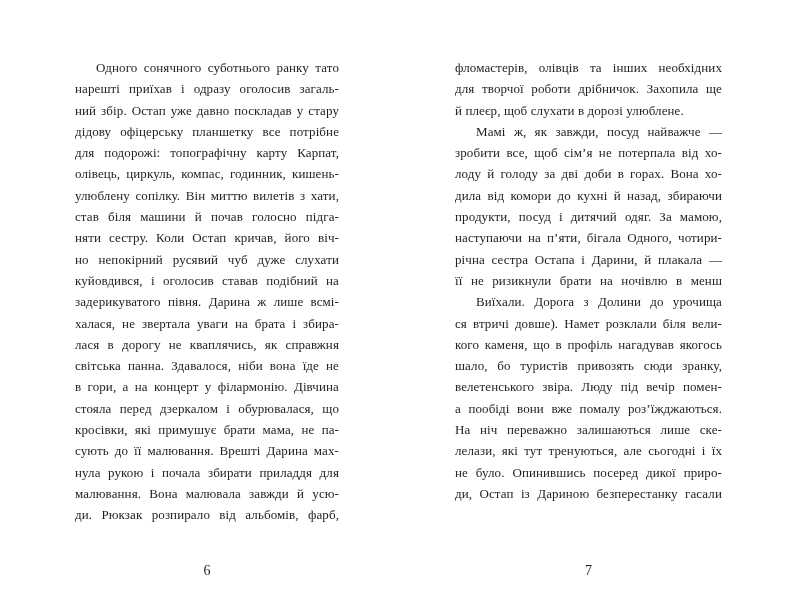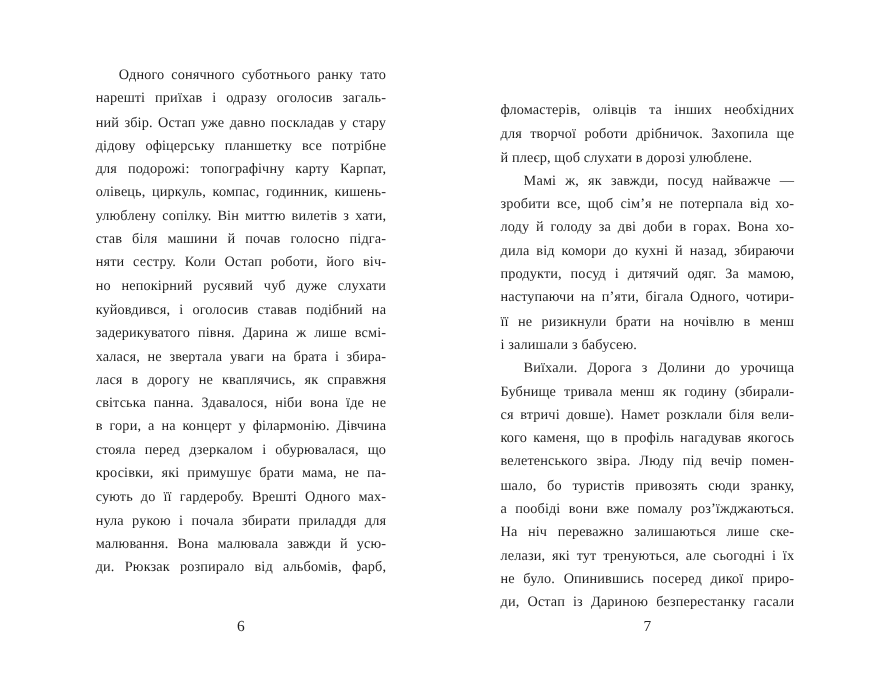--- a/index.html
+++ b/index.html
@@ -19,29 +19,29 @@
     background: var(--bg, #ffffff);
     font-family: "Liberation Serif", "DejaVu Serif", serif;
     color: var(--text, #1e1e1e);
   }
   .page {
     position: absolute;
     top: 0;
     height: 616px;
     width: 400px;
   }
-  .page-left  { left: 12px; }
+  .page-left  { left: 0; }
   .page-right { left: 400px; }
 
   .text-block {
     position: absolute;
     top: 57px;
   }
   .page-left  .text-block { left: 75px; width: 264px; }
-  .page-right .text-block { left: 55px; width: 267px; margin-top: 32px; }
+  .page-right .text-block { left: 55px; width: 267px; }
 
   .line {
     font-size: 13px;
     line-height: 21.3px;
     height: 21.3px;
     letter-spacing: 0.1px;
     white-space: nowrap;
     text-align: justify;
     text-align-last: justify;
     -moz-text-align-last: justify;
@@ -68,57 +68,56 @@
   <section class="page page-left">
     <div class="text-block">
         <div class="line indent">Одного сонячного суботнього ранку тато</div>
         <div class="line">нарешті приїхав і одразу оголосив загаль-</div>
         <div class="line">ний збір. Остап уже давно поскладав у стару</div>
         <div class="line">дідову офіцерську планшетку все потрібне</div>
         <div class="line">для подорожі: топографічну карту Карпат,</div>
         <div class="line">олівець, циркуль, компас, годинник, кишень-</div>
         <div class="line">улюблену сопілку. Він миттю вилетів з хати,</div>
         <div class="line">став біля машини й почав голосно підга-</div>
-        <div class="line">няти сестру. Коли Остап роботи, його віч-</div>
+        <div class="line">няти сестру. Коли Остап кричав, його віч-</div>
         <div class="line">но непокірний русявий чуб дуже слухати</div>
         <div class="line">куйовдився, і оголосив ставав подібний на</div>
         <div class="line">задерикуватого півня. Дарина ж лише всмі-</div>
         <div class="line">халася, не звертала уваги на брата і збира-</div>
         <div class="line">лася в дорогу не кваплячись, як справжня</div>
         <div class="line">світська панна. Здавалося, ніби вона їде не</div>
         <div class="line">в гори, а на концерт у філармонію. Дівчина</div>
         <div class="line">стояла перед дзеркалом і обурювалася, що</div>
         <div class="line">кросівки, які примушує брати мама, не па-</div>
-        <div class="line">сують до її гардеробу. Врешті Одного мах-</div>
+        <div class="line">сують до її малювання. Врешті Дарина мах-</div>
         <div class="line">нула рукою і почала збирати приладдя для</div>
         <div class="line">малювання. Вона малювала завжди й усю-</div>
         <div class="line">ди. Рюкзак розпирало від альбомів, фарб,</div>
       </div>
     <div class="page-number">6</div>
   </section>
 
   <section class="page page-right">
     <div class="text-block">
         <div class="line">фломастерів, олівців та інших необхідних</div>
         <div class="line">для творчої роботи дрібничок. Захопила ще</div>
         <div class="line para-end">й плеєр, щоб слухати в дорозі улюблене.</div>
         <div class="line indent">Мамі ж, як завжди, посуд найважче —</div>
         <div class="line">зробити все, щоб сім’я не потерпала від хо-</div>
         <div class="line">лоду й голоду за дві доби в горах. Вона хо-</div>
         <div class="line">дила від комори до кухні й назад, збираючи</div>
         <div class="line">продукти, посуд і дитячий одяг. За мамою,</div>
         <div class="line">наступаючи на п’яти, бігала Одного, чотири-</div>
+        <div class="line">річна сестра Остапа і Дарини, й плакала —</div>
         <div class="line">її не ризикнули брати на ночівлю в менш</div>
-        <div class="line para-end">і залишали з бабусею.</div>
         <div class="line indent">Виїхали. Дорога з Долини до урочища</div>
-        <div class="line">Бубнище тривала менш як годину (збирали-</div>
         <div class="line">ся втричі довше). Намет розклали біля вели-</div>
         <div class="line">кого каменя, що в профіль нагадував якогось</div>
+        <div class="line">шало, бо туристів привозять сюди зранку,</div>
         <div class="line">велетенського звіра. Люду під вечір помен-</div>
-        <div class="line">шало, бо туристів привозять сюди зранку,</div>
         <div class="line">а пообіді вони вже помалу роз’їжджаються.</div>
         <div class="line">На ніч переважно залишаються лише ске-</div>
         <div class="line">лелази, які тут тренуються, але сьогодні і їх</div>
         <div class="line">не було. Опинившись посеред дикої приро-</div>
         <div class="line">ди, Остап із Дариною безперестанку гасали</div>
       </div>
     <div class="page-number">7</div>
   </section>
 
 </div>

